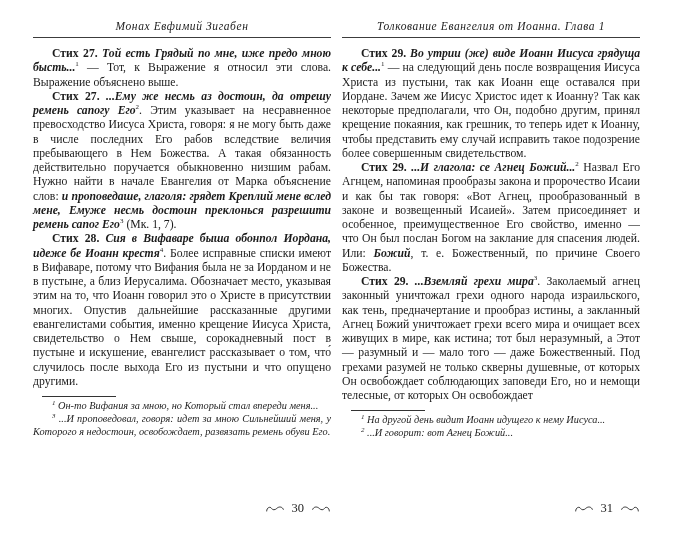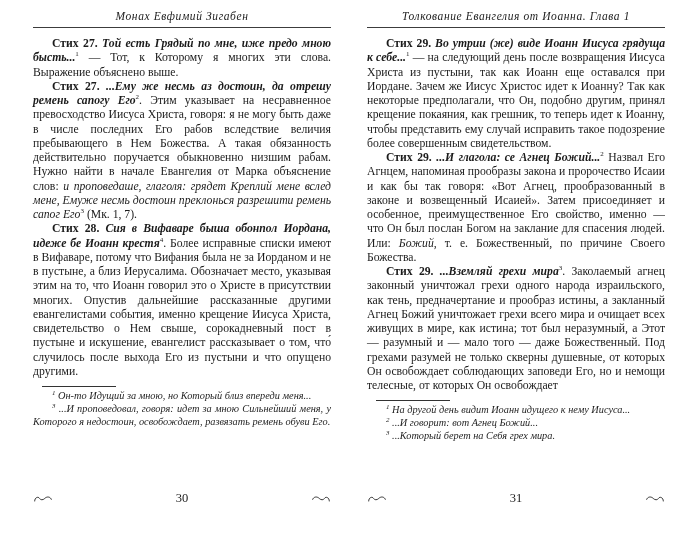--- a/index.html
+++ b/index.html
@@ -1,68 +1,68 @@
 <!DOCTYPE html>
 <html lang="ru"><head>
 <meta charset="utf-8">
 <style>
   html,body{margin:0;padding:0;}
   body{
     width:673px;height:540px;background:#ffffff;overflow:hidden;
     font-family:"Liberation Serif","DejaVu Serif",serif;color:#1b1b1b;
   }
-  .spread{position:relative;width:673px;height:393px;background:#ffffff;}
+  .spread{position:relative;width:673px;height:393px;background:#ffffff;margin-top:10px;}
   .page{
     position:absolute;top:10px;width:298px;height:498px;
     display:flex;flex-direction:column;
   }
   .page.left{left:33px;}
-  .page.right{left:367px;}
+  .page.right{left:342px;}
   .running-head{
     font-style:italic;font-size:11.5px;letter-spacing:0.6px;
     text-align:center;color:#222;
     padding-bottom:5px;border-bottom:1px solid #3c3c3c;
   }
   .body{
     margin-top:9px;font-size:11.7px;line-height:14.25px;
     text-align:justify;hyphens:auto;
   }
   .para{margin:0;text-indent:19px;}
   .b{font-weight:bold;}
   .bi{font-weight:bold;font-style:italic;}
-  .i{font-style:italic;}
+  .i{font-style:italic;font-weight:bold;}
   sup{font-size:7px;line-height:0;vertical-align:super;}
   .footnotes{margin-top:7px;}
   .fn-rule{width:74px;border-top:1px solid #333;margin:0 0 3px 9px;}
   .footnote{
     margin:0;font-size:10.3px;line-height:12.9px;font-style:italic;
     text-indent:19px;text-align:justify;color:#1e1e1e;
   }
   .page-footer{
-    margin-top:auto;display:flex;align-items:center;justify-content:space-between;
+    margin-top:auto;display:flex;align-items:center;justify-content:flex-end;
     gap:7px;font-size:12.5px;color:#1b1b1b;padding-bottom:2px;
   }
   .flourish{display:inline-block;line-height:0;}
 </style>
 </head>
 <body>
 
 <div class="spread">
 
   <section class="page left">
     <header class="running-head">Монах Евфимий Зигабен</header>
     <div class="body">
-        <p class="para"><span class="b">Стих 27. </span><span class="bi">Той есть Грядый по мне, иже предо мною бысть...</span><sup>1</sup><span> — Тот, к Которому я многих эти слова. Выражение объяснено выше.</span></p>
+        <p class="para"><span class="b">Стих 27. </span><span class="bi">Той есть Грядый по мне, иже предо мною бысть...</span><sup>1</sup><span> — Тот, к Выражение я относил эти слова. Выражение объяснено выше.</span></p>
         <p class="para"><span class="b">Стих 27. </span><span class="bi">...Ему же несмь аз достоин, да отрешу ремень сапогу Его</span><sup>2</sup><span>. Этим указывает на несравненное превосходство Иисуса Христа, говоря: я не могу быть даже в числе последних Его рабов вследствие величия пребывающего в Нем Божества. А такая обязанность действительно поручается обыкновенно низшим рабам. Нужно найти в начале Евангелия от Марка объяснение слов: </span><span class="i">и проповедаше, глаголя: грядет Креплий мене вслед мене, Емуже несмь достоин преклонься разрешити ремень сапог Его</span><sup>3</sup><span> (Мк. 1, 7).</span></p>
         <p class="para"><span class="b">Стих 28. </span><span class="bi">Сия в Вифаваре быша обонпол Иордана, идеже бе Иоанн крестя</span><sup>4</sup><span>. Более исправные списки имеют в Вифаваре, потому что Вифания была не за Иорданом и не в пустыне, а близ Иерусалима. Обозначает место, указывая этим на то, что Иоанн говорил это о Христе в присутствии многих. Опустив дальнейшие рассказанные другими евангелистами события, именно крещение Иисуса Христа, свидетельство о Нем свыше, сорокадневный пост в пустыне и искушение, евангелист рассказывает о том, что́ случилось после выхода Его из пустыни и что опущено другими.</span></p>
       </div>
     <div class="footnotes">
       <div class="fn-rule"></div>
       <div>
-          <p class="footnote"><sup>1</sup><span> Он-то Идущий за мною, но Который близ впереди меня...</span></p>
+          <p class="footnote"><sup>1</sup><span> Он-то Вифания за мною, но Который стал впереди меня...</span></p>
           <p class="footnote"><sup>3</sup><span> ...И проповедовал, говоря: идет за мною Сильнейший меня, у Которого я недостоин, освобождает, развязать ремень обуви Его.</span></p>
         </div>
     </div>
     <footer class="page-footer">
       <span class="flourish">
         <svg width="20" height="9" viewBox="0 0 24 10">
             <path d="M2 8 C2 4, 6 2, 8 5 C9 7, 12 7, 14 5 C17 2, 21 3, 22 6" fill="none" stroke="#222" stroke-width="1.1" stroke-linecap="round"></path>
           </svg>
       </span>
       <span>30</span>
@@ -79,21 +79,20 @@
     <div class="body">
         <p class="para"><span class="b">Стих 29. </span><span class="bi">Во утрии (же) виде Иоанн Иисуса грядуща к себе...</span><sup>1</sup><span> — на следующий день после возвращения Иисуса Христа из пустыни, так как Иоанн еще оставался при Иордане. Зачем же Иисус Христос идет к Иоанну? Так как некоторые предполагали, что Он, подобно другим, принял крещение покаяния, как грешник, то теперь идет к Иоанну, чтобы представить ему случай исправить такое подозрение более совершенным свидетельством.</span></p>
         <p class="para"><span class="b">Стих 29. </span><span class="bi">...И глагола: се Агнец Божий...</span><sup>2</sup><span> Назвал Его Агнцем, напоминая прообразы закона и пророчество Исаии и как бы так говоря: «Вот Агнец, прообразованный в законе и возвещенный Исаией». Затем присоединяет и особенное, преимущественное Его свойство, именно — что Он был послан Богом на заклание для спасения людей. Или: </span><span class="i">Божий</span><span>, т. е. Божественный, по причине Своего Божества.</span></p>
         <p class="para"><span class="b">Стих 29. </span><span class="bi">...Вземляй грехи мира</span><sup>3</sup><span>. Заколаемый агнец законный уничтожал грехи одного народа израильского, как тень, предначертание и прообраз истины, а закланный Агнец Божий уничтожает грехи всего мира и очищает всех живущих в мире, как истина; тот был неразумный, а Этот — разумный и — мало того — даже Божественный. Под грехами разумей не только скверны душевные, от которых Он освобождает соблюдающих заповеди Его, но и немощи телесные, от которых Он освобождает</span></p>
       </div>
     <div class="footnotes">
       <div class="fn-rule"></div>
       <div>
           <p class="footnote"><sup>1</sup><span> На другой день видит Иоанн идущего к нему Иисуса...</span></p>
           <p class="footnote"><sup>2</sup><span> ...И говорит: вот Агнец Божий...</span></p>
-          <p class="footnote"><sup>3</sup><span> ...Который берет на Себя грех мира.</span></p>
         </div>
     </div>
     <footer class="page-footer">
       <span class="flourish">
         <svg width="20" height="9" viewBox="0 0 24 10">
             <path d="M2 8 C2 4, 6 2, 8 5 C9 7, 12 7, 14 5 C17 2, 21 3, 22 6" fill="none" stroke="#222" stroke-width="1.1" stroke-linecap="round"></path>
           </svg>
       </span>
       <span>31</span>
       <span class="flourish">

